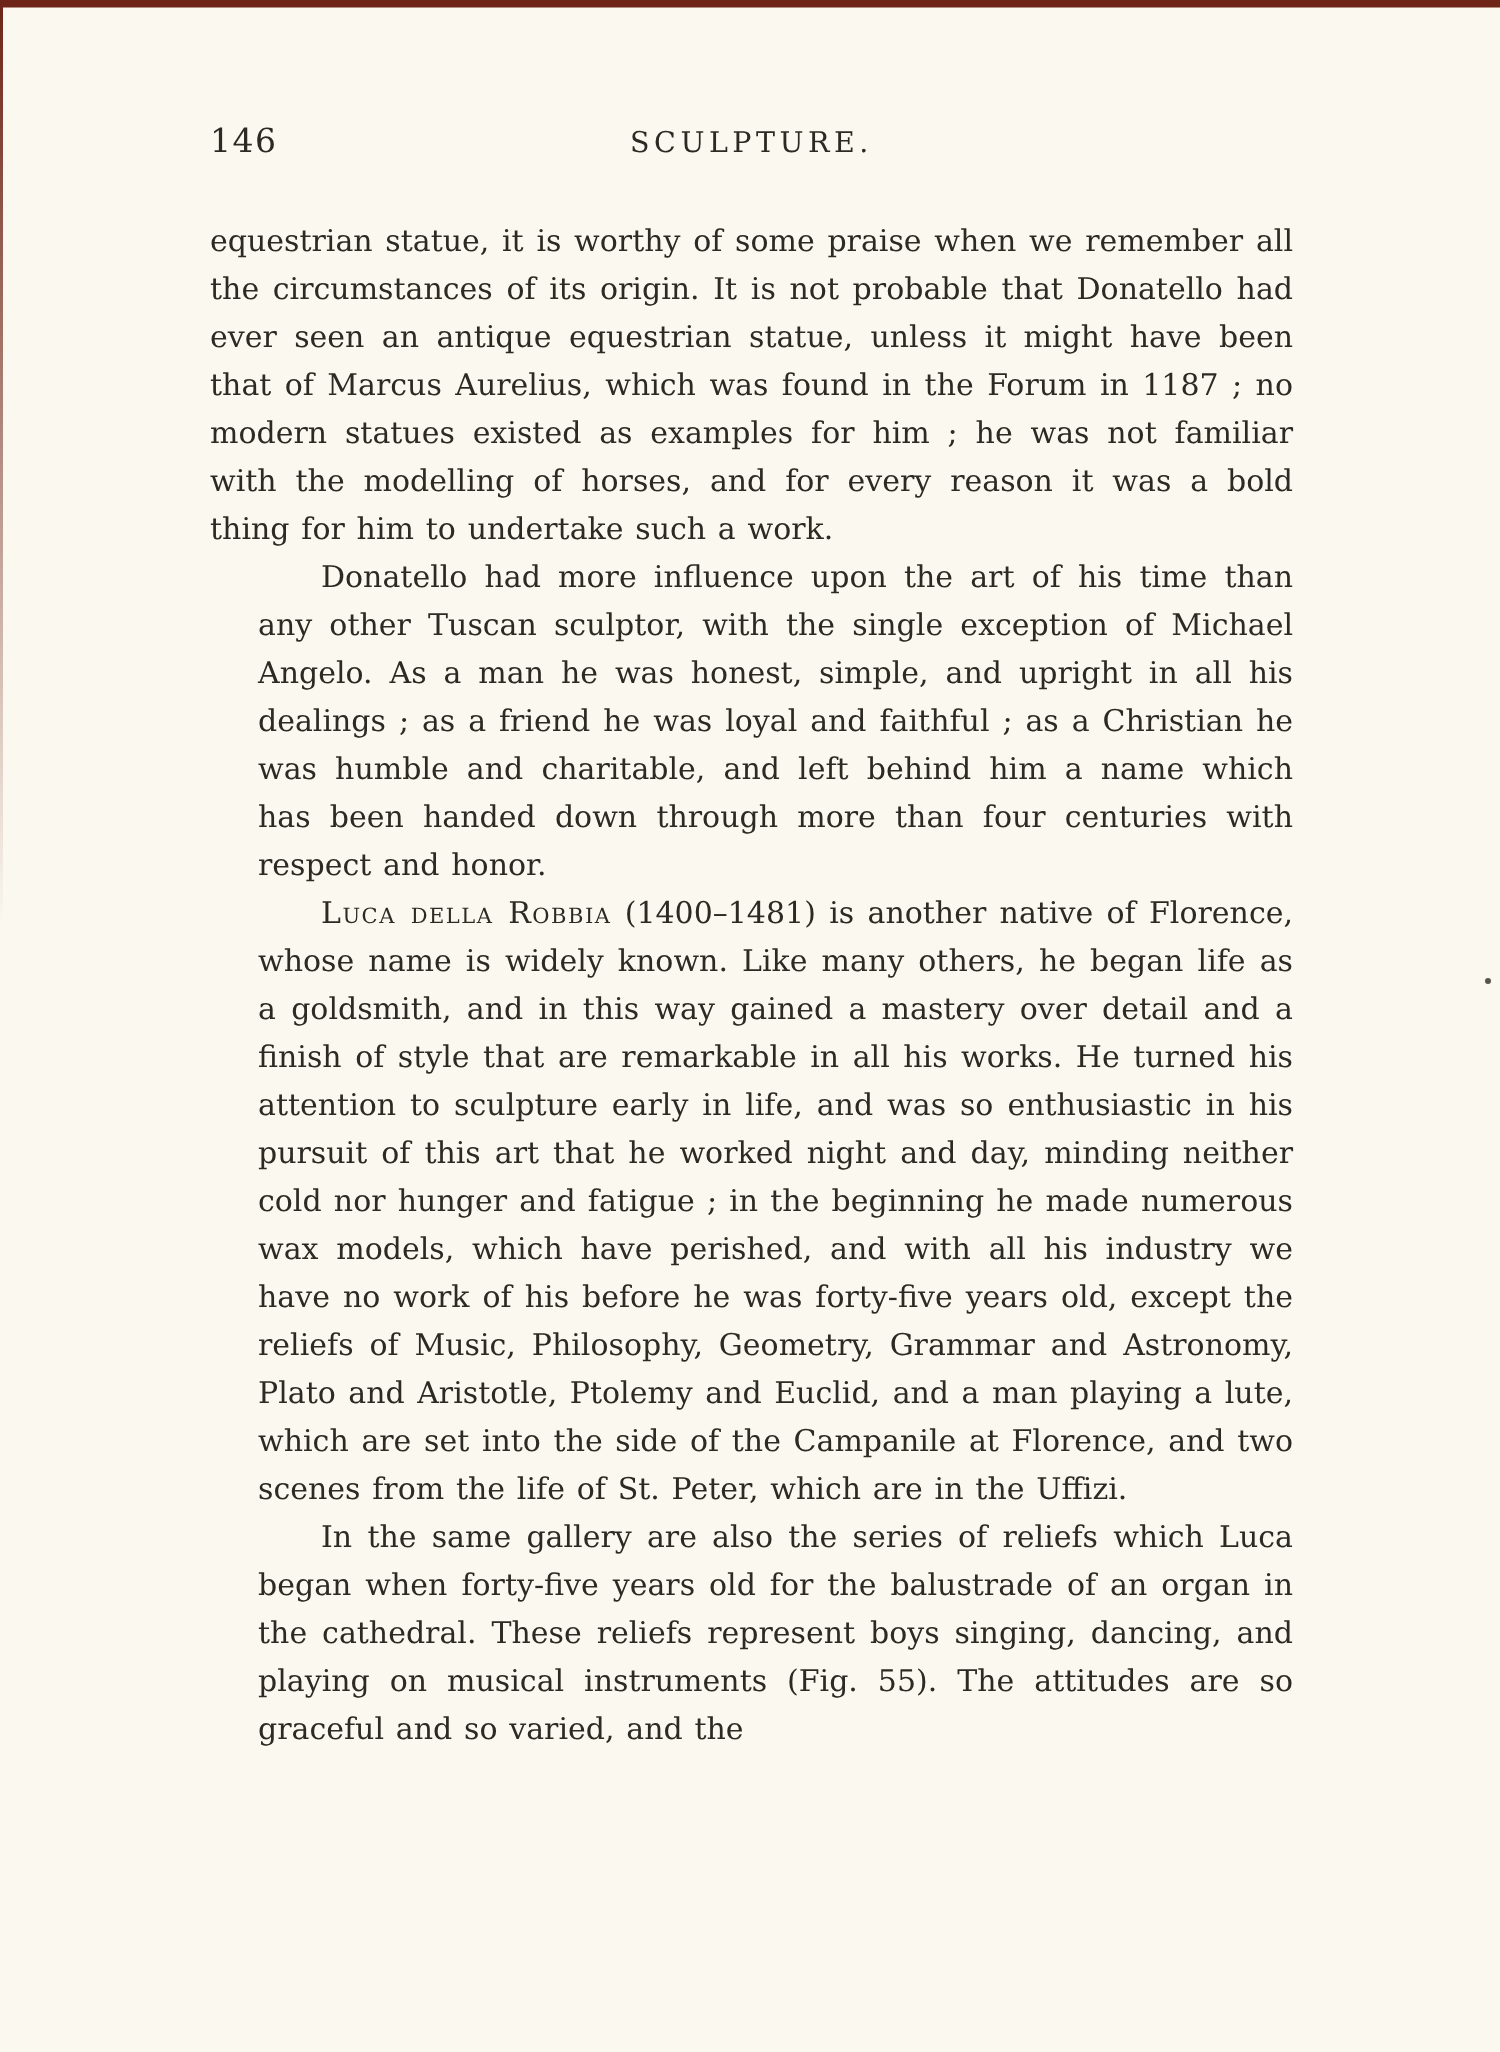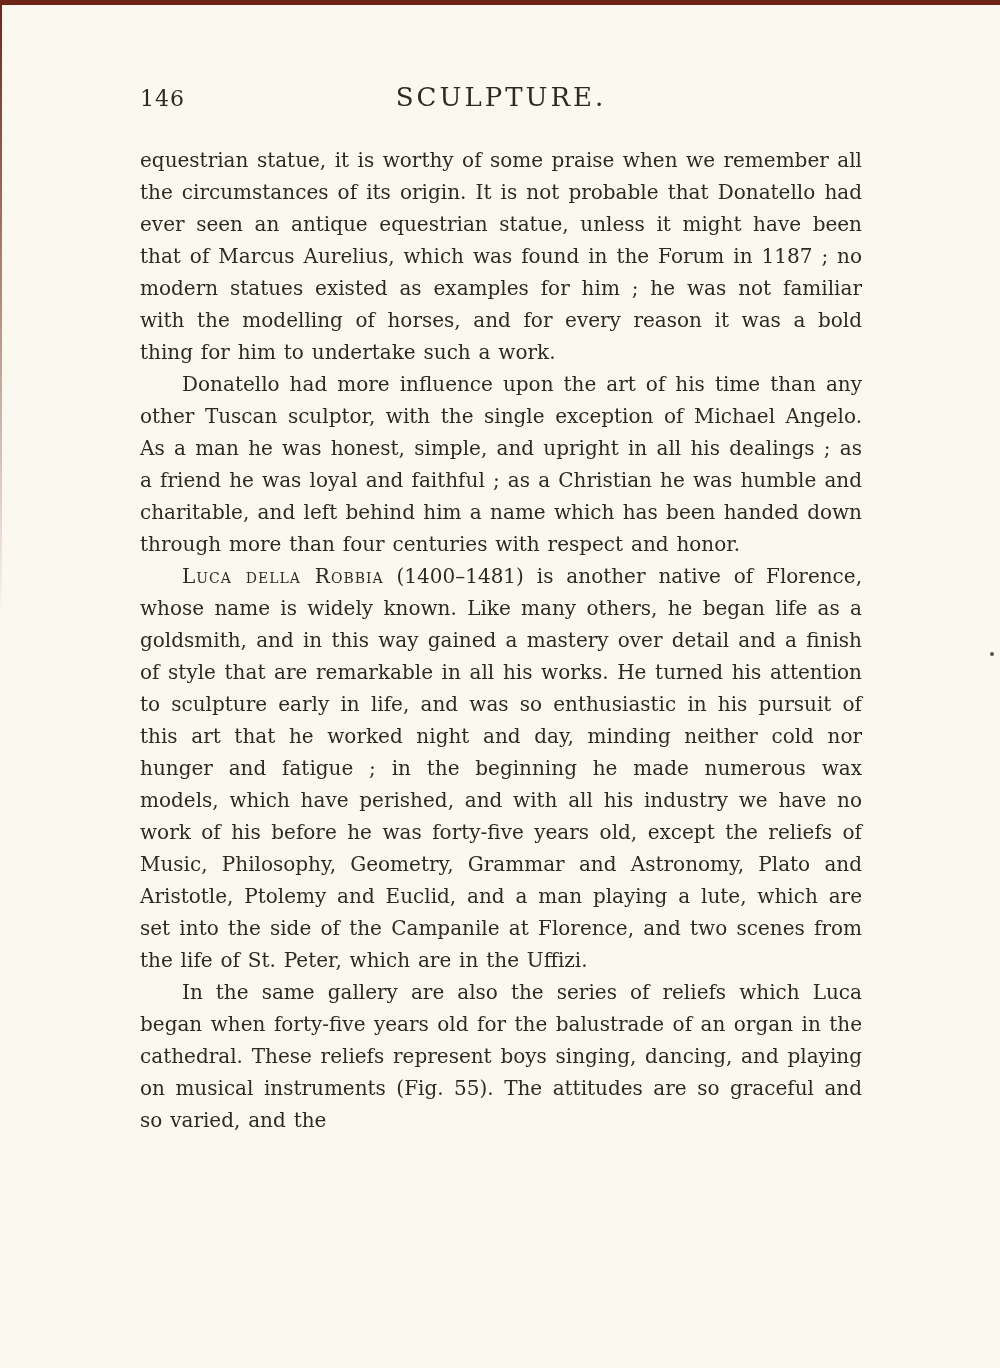--- a/index.html
+++ b/index.html
@@ -44,36 +44,36 @@
     grid-template-columns: 1fr auto 1fr;
     align-items: baseline;
     height: 26px;
   }
   .page-number {
     font-size: 22px;
     justify-self: start;
     letter-spacing: 1px;
   }
   .running-header {
-    font-size: 26px;
+    font-size: 19px;
     letter-spacing: 3px;
     justify-self: center;
     font-variant: small-caps;
     text-transform: uppercase;
   }
   .header-spacer { justify-self: end; }
   .body-text {
     margin-top: 36px;
     font-size: 20px;
     line-height: 32px;
     text-align: justify;
     word-spacing: 1.5px;
   }
   .para { text-indent: 0; }
-  .para.indent { text-indent: 42px; }
+  .para.indent { text-indent: 42px; margin-left: 32px; }
   .smallcaps {
     font-variant: small-caps;
     letter-spacing: 1px;
   }
   .scan-artifact-dot {
     position: absolute;
     right: 6px;
     top: 652px;
     width: 4px;
     height: 4px;

